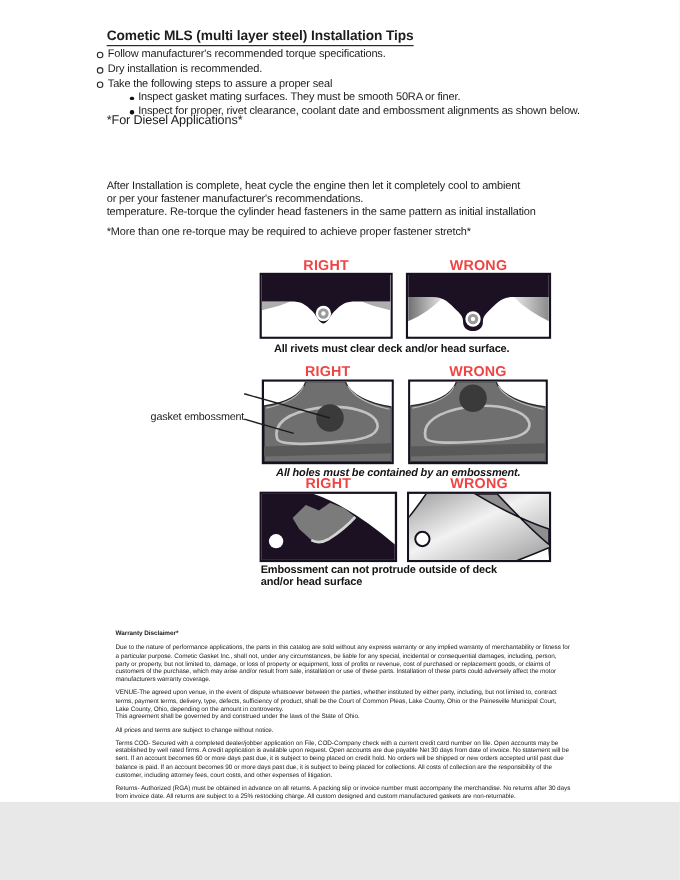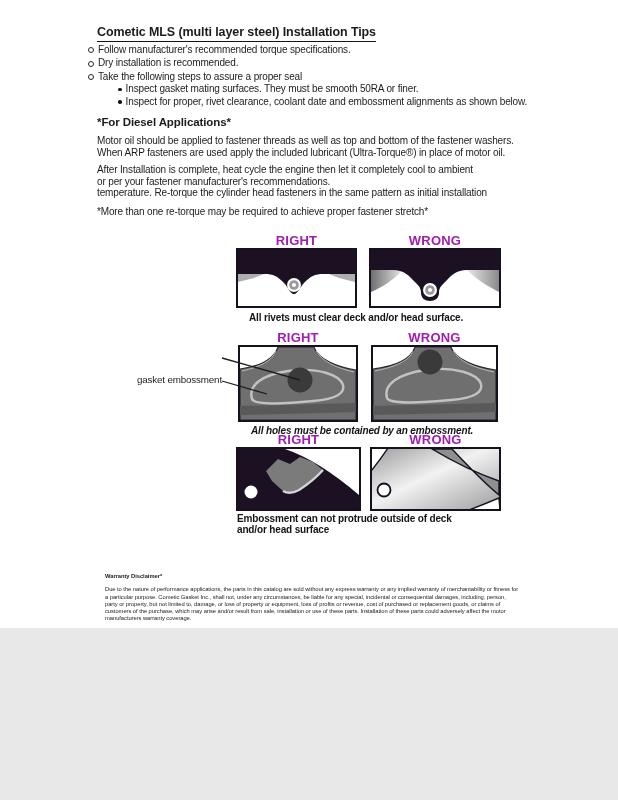--- a/index.html
+++ b/index.html
@@ -1,35 +1,35 @@
 <!DOCTYPE html>
 <html><head>
 <meta charset="utf-8">
 <style>
   html,body{margin:0;padding:0;}
   body{background:#e8e8e8;font-family:"Liberation Sans","DejaVu Sans",sans-serif;}
-  .page{position:relative;width:618px;height:628px;background:#ffffff;margin:0 auto;overflow:hidden;color:#1c1c1c;}
+  .page{position:relative;width:618px;height:729px;background:#ffffff;margin:0 auto;overflow:hidden;color:#1c1c1c;}
   .abs{position:absolute;}
 
   
   .doc-title{left:97px;top:25px;font-size:12.5px;font-weight:700;letter-spacing:-0.1px;
              border-bottom:1.6px solid #141414;padding-bottom:2px;}
   .tips{left:88px;top:43px;}
   .tip-row{display:flex;align-items:flex-start;line-height:13.4px;font-size:10px;letter-spacing:-0.15px;white-space:nowrap;}
   .tip-row .b{flex:0 0 auto;width:4px;height:4px;border:1px solid #2a2a2a;border-radius:50%;margin:4.2px 4px 0 0;}
   .sub-row{display:flex;align-items:flex-start;line-height:12.4px;font-size:10px;letter-spacing:-0.15px;white-space:nowrap;margin-left:30px;}
   .sub-row .d{flex:0 0 auto;width:3.6px;height:3.6px;background:#111;border-radius:50%;margin:4.4px 4px 0 0;}
 
   
-  .diesel-h{left:97px;top:116px;font-size:11.5px;font-weight:700;letter-spacing:-0.1px;}
+  .diesel-h{left:97px;top:104px;font-size:11.5px;font-weight:400;letter-spacing:-0.1px;}
   .para{left:97px;font-size:10px;line-height:11.6px;letter-spacing:-0.15px;}
   .para div{white-space:nowrap;}
 
   
-  .hdr{font-size:13px;font-weight:700;letter-spacing:.2px;text-align:center;color:#a21caf;white-space:nowrap;}
+  .hdr{font-size:13px;font-weight:700;letter-spacing:.2px;text-align:center;color:#ef4444;white-space:nowrap;}
   .panel{border:2px solid #17101e;background:#fff;box-sizing:border-box;}
   .panel svg{display:block;}
   .cap{font-size:10px;font-weight:700;letter-spacing:-0.15px;white-space:nowrap;color:#141414;}
   .lbl{font-size:9.8px;letter-spacing:-0.15px;line-height:11.5px;text-align:right;white-space:nowrap;color:#1c1c1c;}
 
   
   .disc{left:105px;top:573px;width:414px;font-size:5.8px;line-height:7.3px;letter-spacing:-0.05px;color:#232323;}
   .disc .h{font-weight:700;margin-bottom:6px;}
   .disc p{margin:0 0 4.5px 0;}
   .disc p.joined{margin-bottom:0;}
@@ -60,24 +60,20 @@
       <span class="d"></span>
       <span>Inspect gasket mating surfaces.  They must be smooth 50RA or finer.</span>
     </div>
     <div class="sub-row">
       <span class="d"></span>
       <span>Inspect for proper, rivet clearance, coolant date and embossment alignments as shown below.</span>
     </div>
   </div>
 
   <div class="abs diesel-h">*For Diesel Applications*</div>
-  <div class="abs para" style="top:135px;">
-    <div>Motor oil should be applied to fastener threads as well as top and bottom of the fastener washers.</div>
-    <div>When ARP fasteners are used apply the included lubricant (Ultra-Torque®) in place of motor oil.</div>
-  </div>
   <div class="abs para" style="top:164px;">
     <div>After Installation is complete, heat cycle the engine then let it completely cool to ambient</div>
     <div>or per your fastener manufacturer's recommendations.</div>
     <div>temperature. Re-torque the cylinder head fasteners in the same pattern as initial installation</div>
   </div>
   <div class="abs para" style="top:206px;">*More than one re-torque may be required to achieve proper fastener stretch*</div>
 
   <div class="abs hdr" style="left:236px;top:233px;width:121px;">RIGHT</div>
   <div class="abs hdr" style="left:369px;top:233px;width:132px;">WRONG</div>
 

